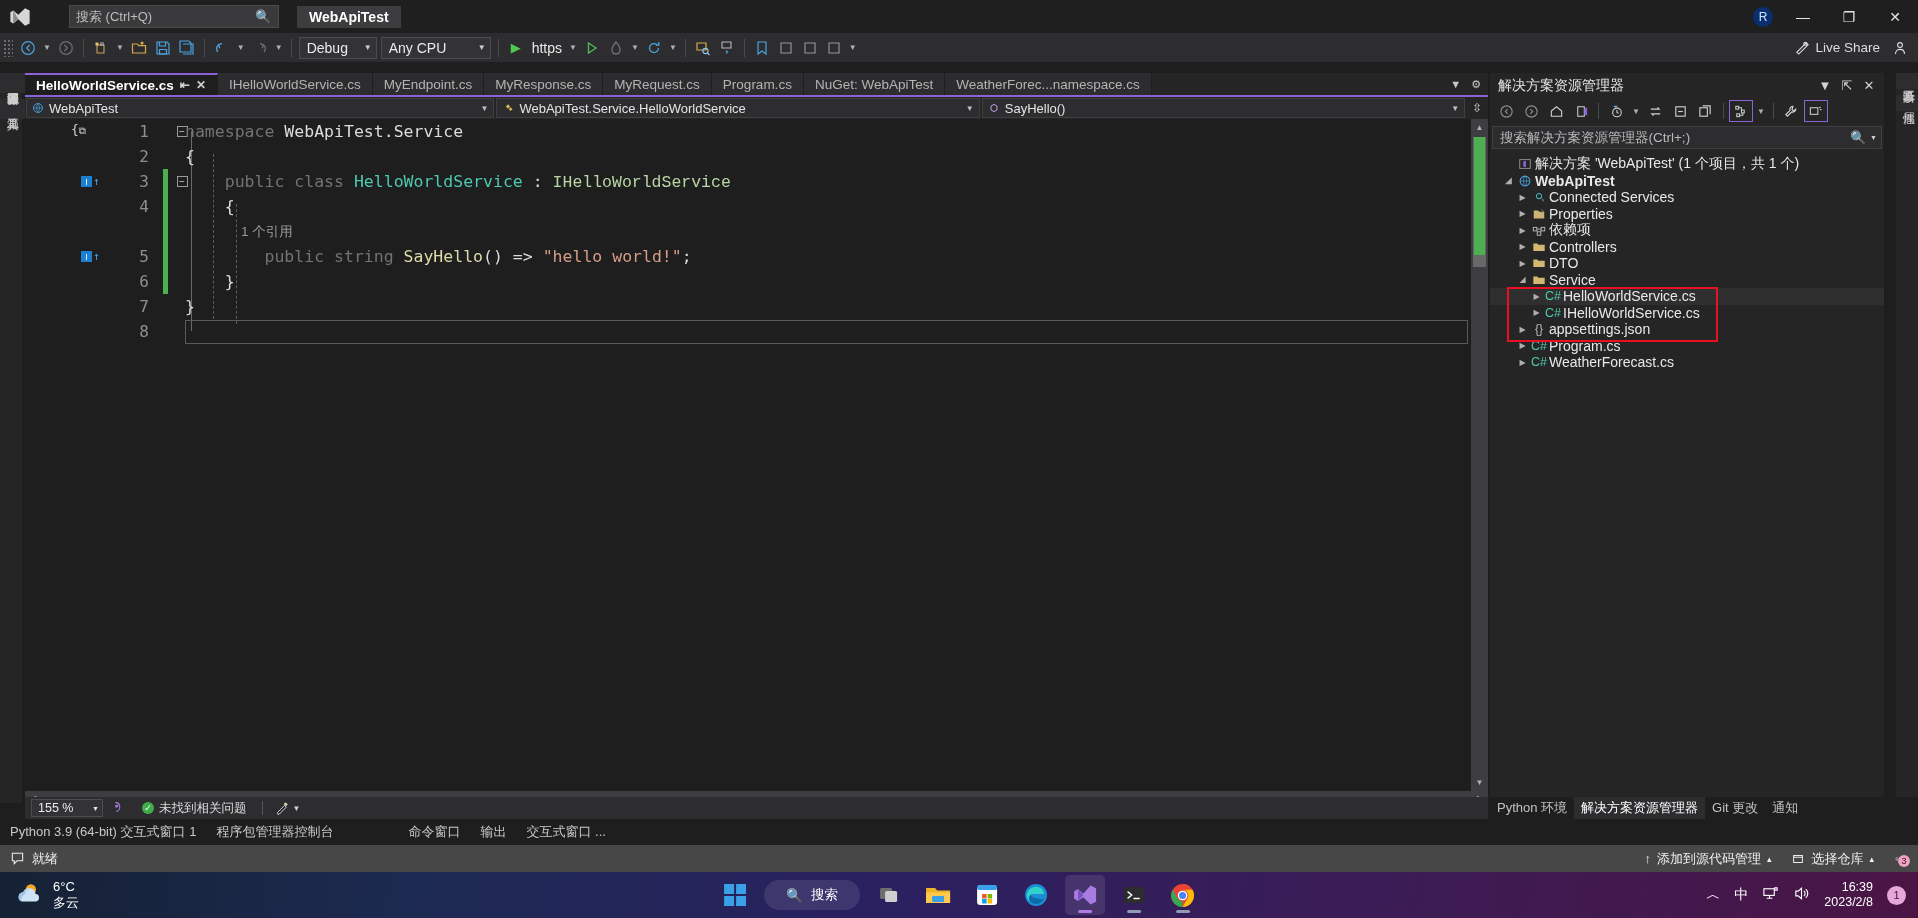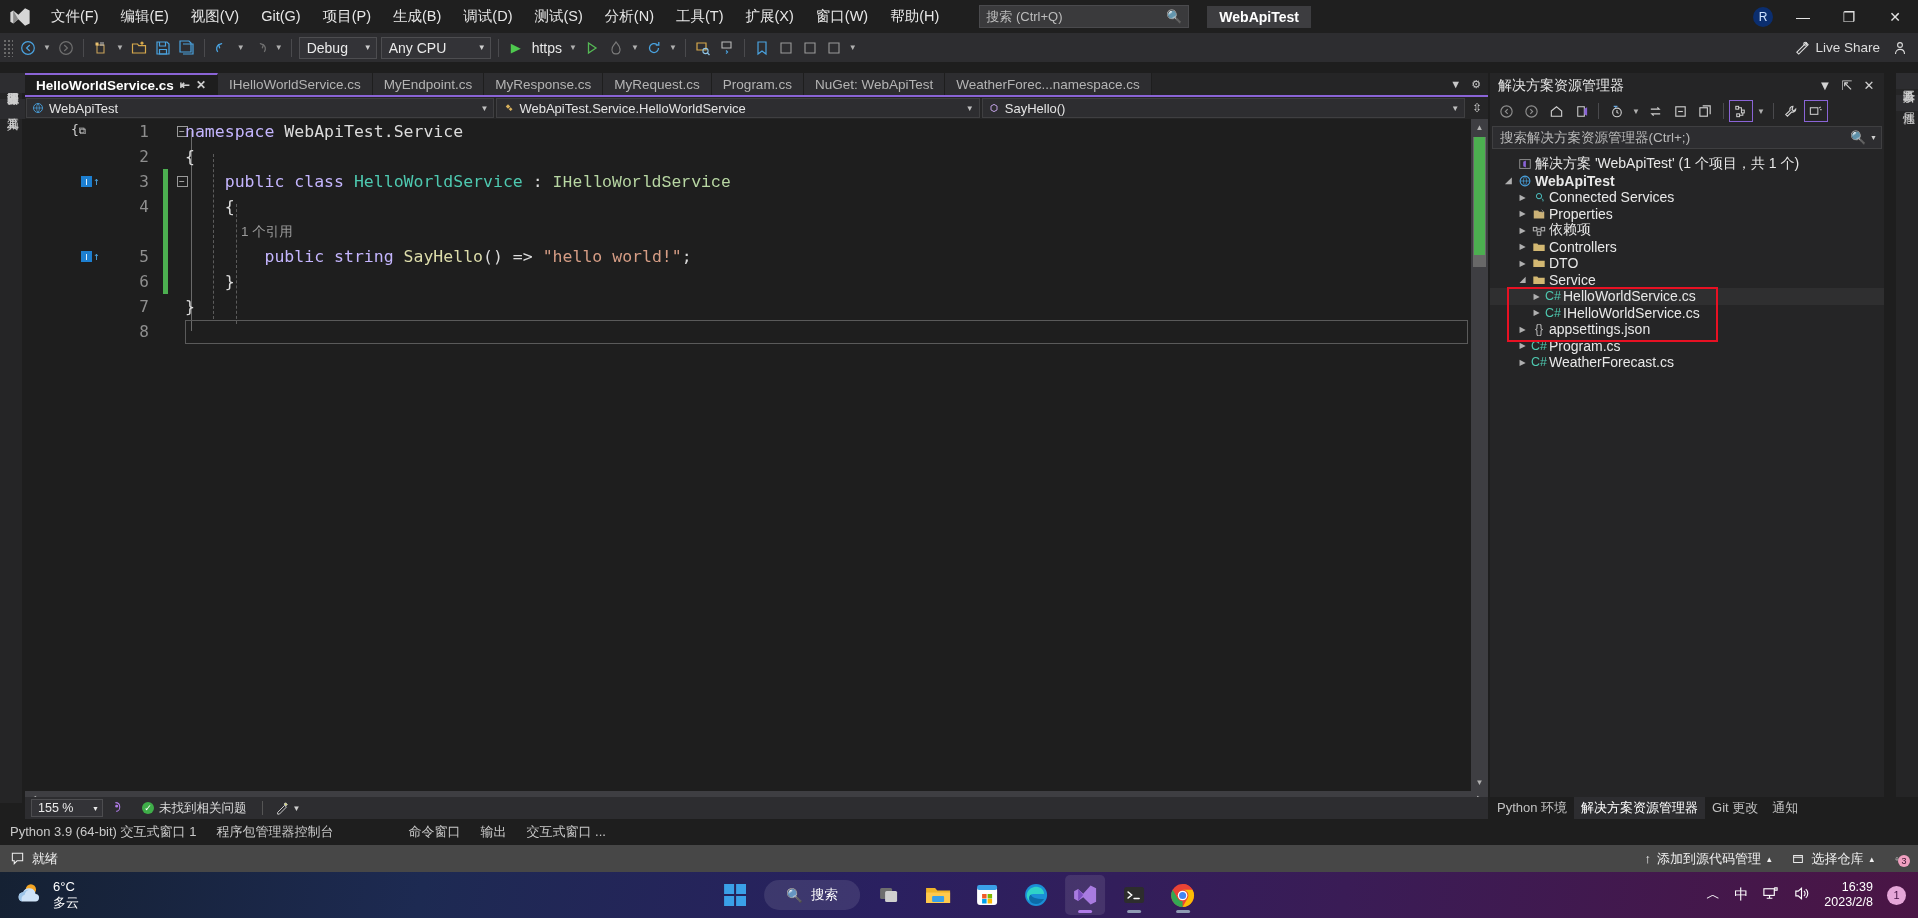--- a/index.html
+++ b/index.html
@@ -83,21 +83,21 @@
   .chbar.green { background:#4caf50; }
   .fold { position:absolute; left:150px; width:14px; display:flex; align-items:center; justify-content:center; }
   .fold .box { width:11px; height:11px; border:1px solid #9a9a9a; color:#cfcfcf; font-size:10px;
     line-height:9px; text-align:center; font-family:"Liberation Sans",sans-serif; }
   .ctext { position:absolute; left:160px; }
   .guide { position:absolute; width:1px; top:0; height:100%; border-left:1px dashed #5c5c5c; }
   .guide.solid { border-left:1px solid #6a6a6a; }
   .curline { position:absolute; left:160px; right:20px; height:24px; border:1px solid #5a5a5a; }
 
   
-  .k  { color:#c4b5fd; }
+  .k  { color:#737373; }
   .kc { color:#4ec9b0; }
   .ki { color:#b8d7a3;font-family:Liberation Mono, monospace; }
   .id { color:#dcdcdc; }
   .m  { color:#dcdcaa; }
   .s  { color:#d69d85; }
   .p  { color:#dcdcdc; }
   .cref { color:#9a9a9a; font-size:13.5px; font-family:"Liberation Sans", sans-serif; }
 
   
   .vscroll { position:absolute; right:0; top:119px; width:17px; height:672px; background:#3e3e42; }
@@ -184,35 +184,20 @@
 </head>
 <body>
 
 <div class="titlebar">
   <div class="vslogo">
     <svg viewBox="0 0 24 24">
         <path d="M17.5 2.5 22.5 5v14l-5 2.5-7.3-7.1L4.6 19 1.5 17.3V6.7L4.6 5l5.6 4.6Z" fill="#d6d6d6"></path>
         <path d="M4.6 5v14l5.6-4.6Z" fill="#8a8a8a"></path>
       </svg>
   </div>
-  <div class="menu">
-    <div class="menu-item">文件(F)</div>
-    <div class="menu-item">编辑(E)</div>
-    <div class="menu-item">视图(V)</div>
-    <div class="menu-item">Git(G)</div>
-    <div class="menu-item">项目(P)</div>
-    <div class="menu-item">生成(B)</div>
-    <div class="menu-item">调试(D)</div>
-    <div class="menu-item">测试(S)</div>
-    <div class="menu-item">分析(N)</div>
-    <div class="menu-item">工具(T)</div>
-    <div class="menu-item">扩展(X)</div>
-    <div class="menu-item">窗口(W)</div>
-    <div class="menu-item">帮助(H)</div>
-  </div>
   <div class="qsearch">
     <span class="ql">搜索 (Ctrl+Q)</span>
     <span class="qi">🔍</span>
   </div>
   <div class="wintitle">WebApiTest</div>
   <div class="tb-right">
     <div class="acct">
         <div class="circ">R</div>
       </div>
     <div class="wbtn">—</div>

